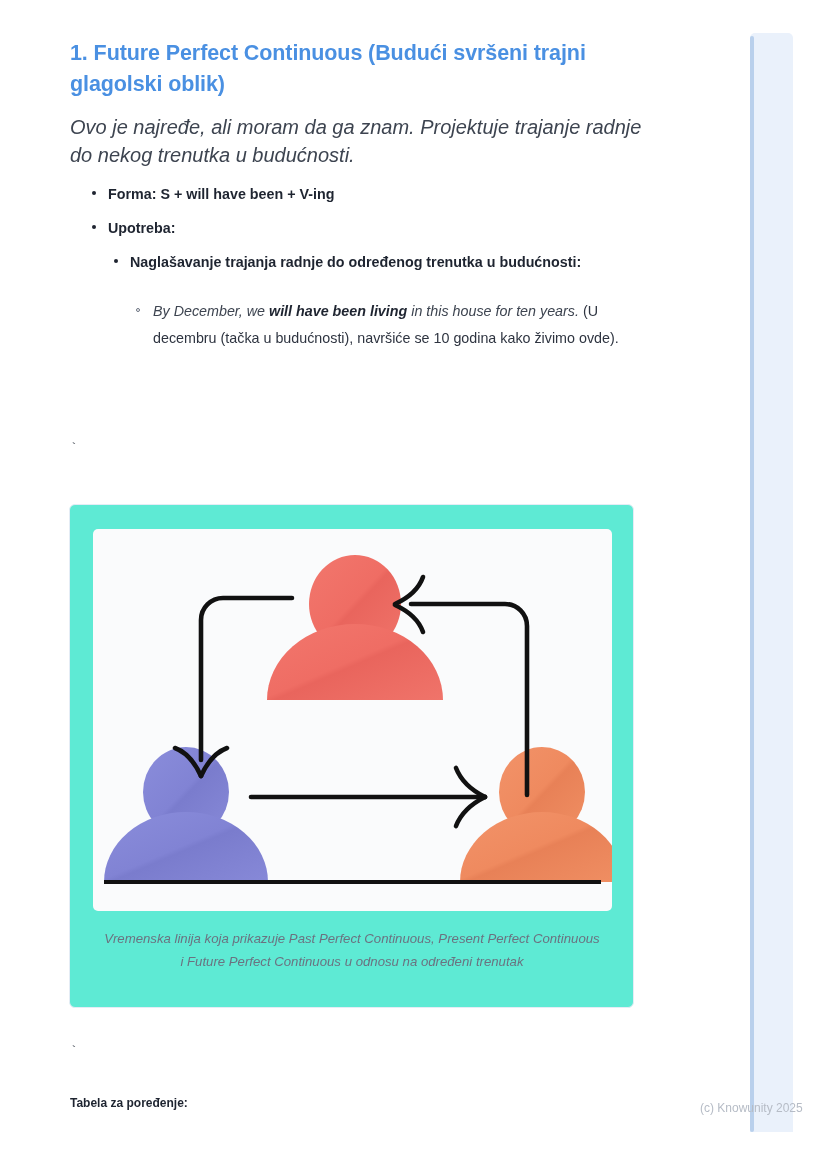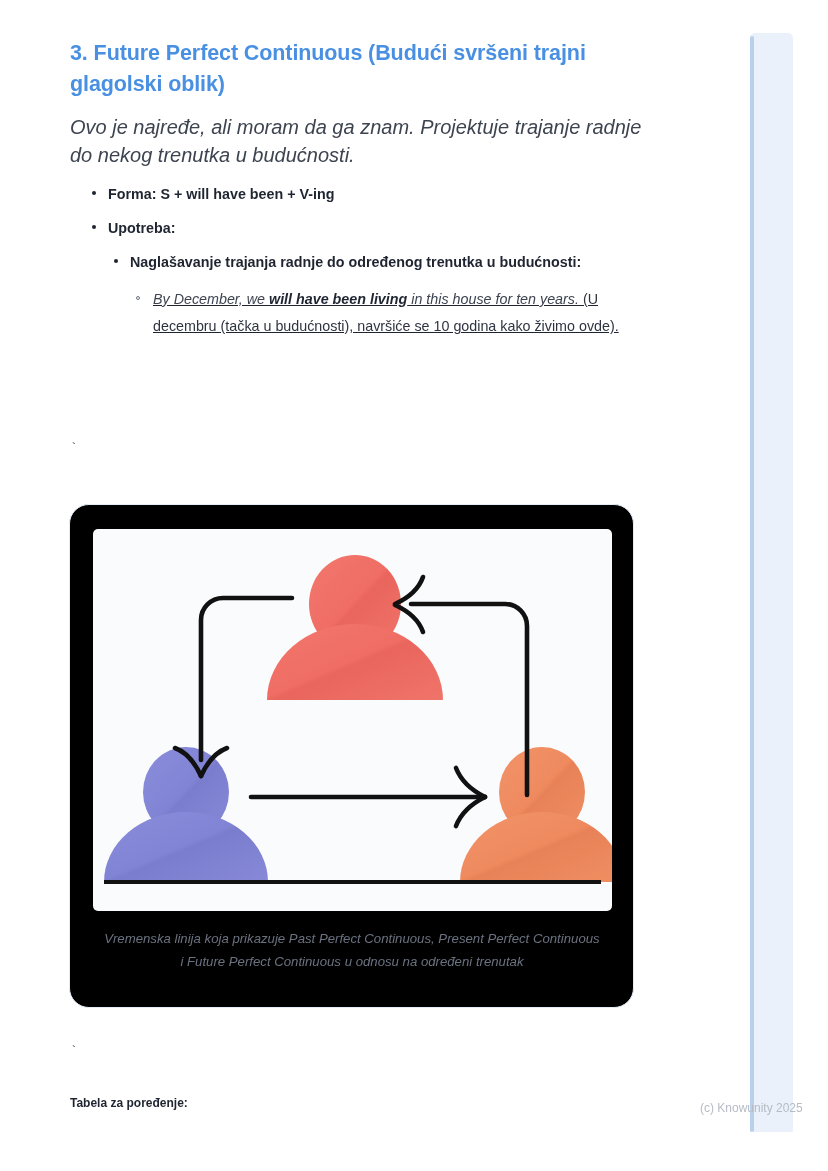--- a/index.html
+++ b/index.html
@@ -116,25 +116,24 @@
     position: absolute;
     left: 6px;
     top: 8px;
     width: 4px;
     height: 4px;
     border-radius: 50%;
     background: #1e2430;
   }
 
   ul.lvl3 {
-    margin: 13px 0 0 0;
+    margin: 25px 0 0 0;
     padding: 0;
     list-style: none;
     font-weight: normal;
-    text-decoration: underline;
   }
   ul.lvl3 > li {
     position: relative;
     padding-left: 23px;
     margin-bottom: 18px;
     font-size: 14.3px;
     line-height: 27px;
     font-weight: normal;
     color: #3d4450;
   }
@@ -166,23 +165,23 @@
   #tick-2 { left: 70px; top: 1045px; }
 
   
   #figure-card {
     position: absolute;
     left: 69px;
     top: 504px;
     width: 565px;
     height: 504px;
     box-sizing: border-box;
-    background: #000000;
+    background: #5eead4;
     border: 1px solid #e4ecf5;
-    border-radius: 20px;
+    border-radius: 6px;
   }
   #figure-image-frame {
     position: absolute;
     left: 23px;
     top: 24px;
     width: 519px;
     height: 382px;
     background: #fafbfc;
     border-radius: 5px;
     overflow: hidden;
@@ -226,21 +225,21 @@
   }
 </style>
 </head>
 <body>
 
 <div id="side-rail"></div>
 <div id="side-rail-thumb"></div>
 
 <div id="content">
 
-  <h2 id="page-title">3. Future Perfect Continuous (Budući svršeni trajni glagolski oblik)</h2>
+  <h2 id="page-title">1. Future Perfect Continuous (Budući svršeni trajni glagolski oblik)</h2>
 
   <p id="intro">Ovo je najređe, ali moram da ga znam. Projektuje trajanje radnje do nekog trenutka u budućnosti.</p>
 
   <ul class="lvl1">
     <li>
       <span class="bdot"></span>
       <span>Forma: S + will have been + V-ing</span>
     </li>
     <li>
       <span class="bdot"></span>

